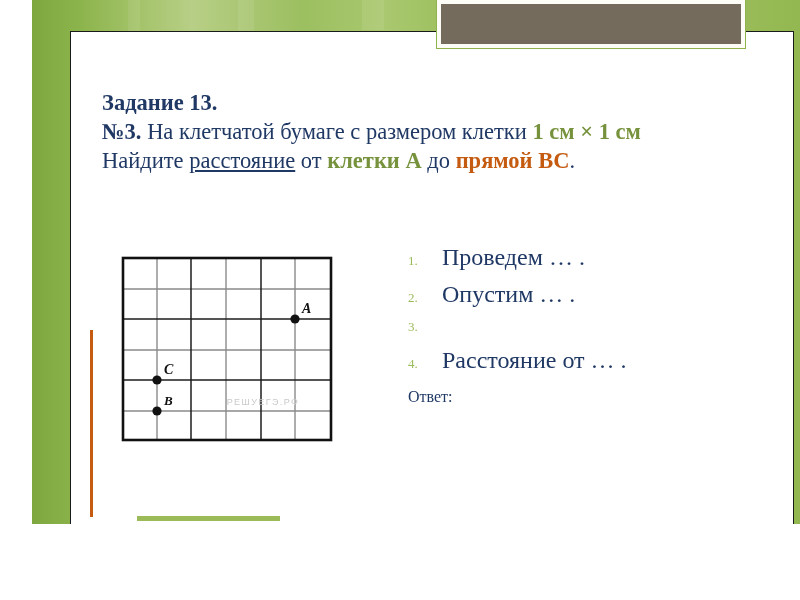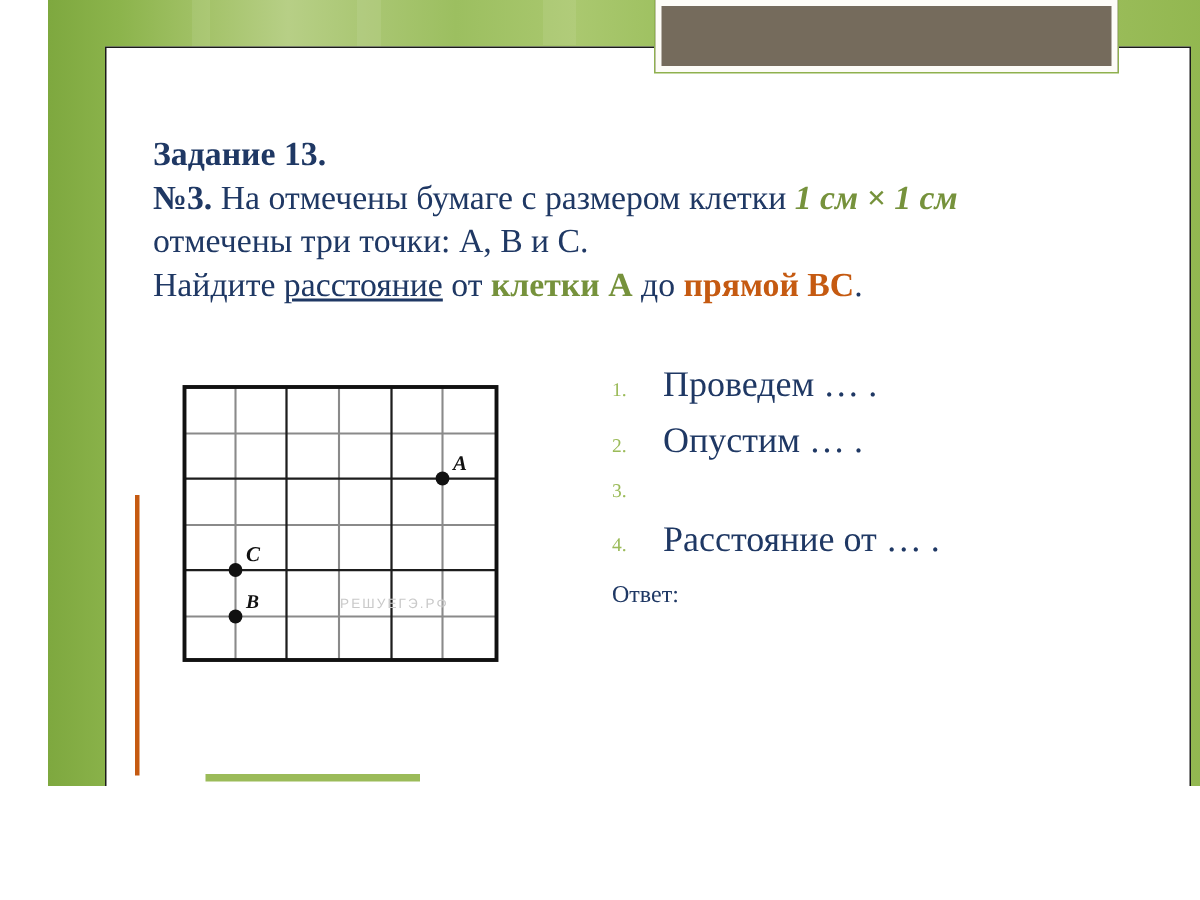--- a/index.html
+++ b/index.html
@@ -75,21 +75,21 @@
     left: 70px;
     top: 88px;
     width: 660px;
     color: #1f3864;
     font-size: 22.5px;
     line-height: 29px;
     font-family: "Liberation Serif", serif;
   }
   #heading .ln { white-space: nowrap; }
   .b   { font-weight: bold; }
-  .olive { color: #76923c; font-style: italic; }
+  .olive { color: #76923c; }
   .green-a { color: #76923c; }
   .rust { color: #c55a11; }
   .u { text-decoration: underline; }
 
   
   #figure {
     position: absolute;
     left: 88px;
     top: 255px;
     width: 214px;
@@ -182,23 +182,22 @@
 
   <div id="panel"></div>
 
   <div id="image-placeholder"></div>
 
   <div id="heading">
     <div class="ln">
       <span class="b">Задание 13.</span>
     </div>
     <div class="ln">
-      <span class="b">№3.</span><span> На отмечены бумаге с размером клетки </span><span class="b olive">1 см × 1 см</span>
-    </div>
-    <div class="ln">отмечены три точки: А, В и С.</div>
+      <span class="b">№3.</span><span> На клетчатой бумаге с размером клетки </span><span class="b olive">1 см × 1 см</span>
+    </div>
     <div class="ln">
       <span>Найдите </span><span class="u">расстояние</span><span> от </span><span class="b green-a">клетки А</span><span> до </span><span class="b rust">прямой ВС</span><span>.</span>
     </div>
   </div>
 
   <div id="figure">
     <svg width="214" height="188" viewBox="0 0 214 188">
       <rect x="1" y="1" width="212" height="186" fill="#ffffff"></rect>
 
       <g stroke="#8a8a8a" stroke-width="1.4" fill="none">

